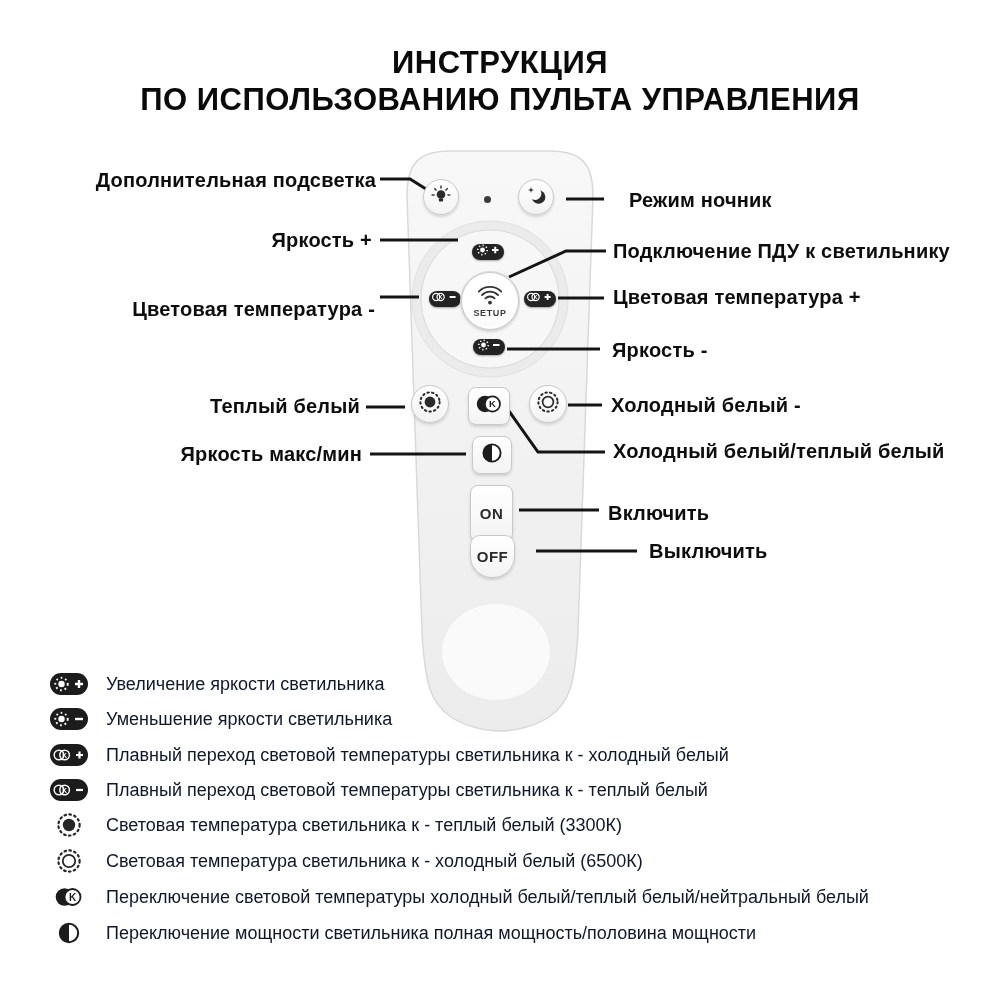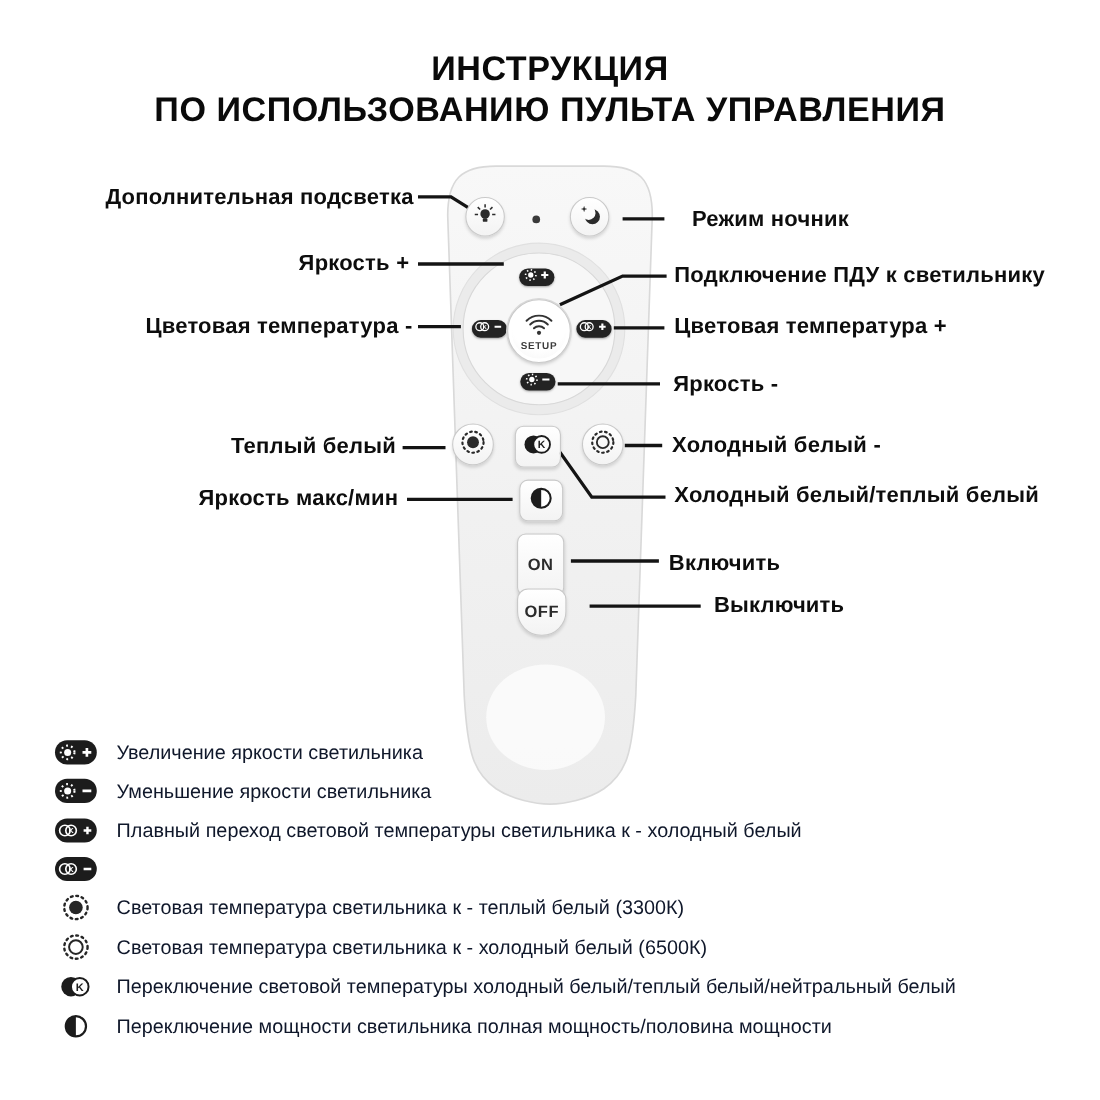--- a/index.html
+++ b/index.html
@@ -184,21 +184,21 @@
         <circle r="8.6" fill="#ffffff" stroke="#1d1d1d" stroke-width="1.9"></circle>
         <path d="M 0 -8.6 A 8.6 8.6 0 0 0 0 8.6 Z" fill="#1d1d1d"></path>
       </svg>
     </span>
   </div>
   <div class="btn sq onoff" style="left:470px;top:485px;width:43px;height:57px;">ON</div>
   <div class="btn onoff" style="left:470px;top:535px;width:45px;height:43px;border-radius:10px 10px 22px 22px;">OFF</div>
 
   <div class="lbl lbl-l" style="right:624px;top:180px;">Дополнительная подсветка</div>
   <div class="lbl lbl-l" style="right:628px;top:240px;">Яркость +</div>
-  <div class="lbl lbl-l" style="right:625px;top:297px;">Цветовая температура -</div>
+  <div class="lbl lbl-l" style="right:625px;top:309px;">Цветовая температура -</div>
   <div class="lbl lbl-l" style="right:640px;top:406px;">Теплый белый</div>
   <div class="lbl lbl-l" style="right:638px;top:454px;">Яркость макс/мин</div>
 
   <div class="lbl" style="left:611px;top:200px;margin-left:18px;">Режим ночник</div>
   <div class="lbl" style="left:613px;top:251px;text-align:center;">Подключение ПДУ к светильнику</div>
   <div class="lbl" style="left:613px;top:297px;">Цветовая температура +</div>
   <div class="lbl" style="left:612px;top:350px;">Яркость -</div>
   <div class="lbl" style="left:611px;top:405px;">Холодный белый -</div>
   <div class="lbl" style="left:613px;top:451px;">Холодный белый/теплый белый</div>
   <div class="lbl" style="left:608px;top:513px;">Включить</div>
@@ -245,20 +245,21 @@
   <div class="lrow" style="top:790px;">
     <span class="licon">
       <svg width="40" height="26" viewBox="-20 -13 40 26">
         <rect x="-19" y="-11" width="38" height="22" rx="11" fill="#1c1c1c"></rect>
         <circle cx="-10" r="4.8" fill="none" stroke="#ffffff" stroke-width="1.5"></circle>
         <circle cx="-4.4" r="4.8" fill="none" stroke="#ffffff" stroke-width="1.5"></circle>
         <text x="-4.4" y="2.5" font-size="6.5" font-weight="bold" fill="#ffffff" text-anchor="middle" font-family="Liberation Sans,sans-serif">K</text>
         <path d="M 7 0 H 14" stroke="#ffffff" stroke-width="2.2"></path>
       </svg>
     </span>
+    <span class="ltext">Плавный переход световой температуры светильника к - теплый белый</span>
   </div>
   <div class="lrow" style="top:825px;">
     <span class="licon">
       <svg width="28" height="28" viewBox="-14 -14 28 28">
         <circle r="6.2" fill="#262626"></circle>
         <circle r="10.6" fill="none" stroke="#262626" stroke-width="2.2" stroke-dasharray="1.6 3.4" stroke-linecap="round"></circle>
       </svg>
     </span>
     <span class="ltext">Световая температура светильника к - теплый белый (3300К)</span>
   </div>

